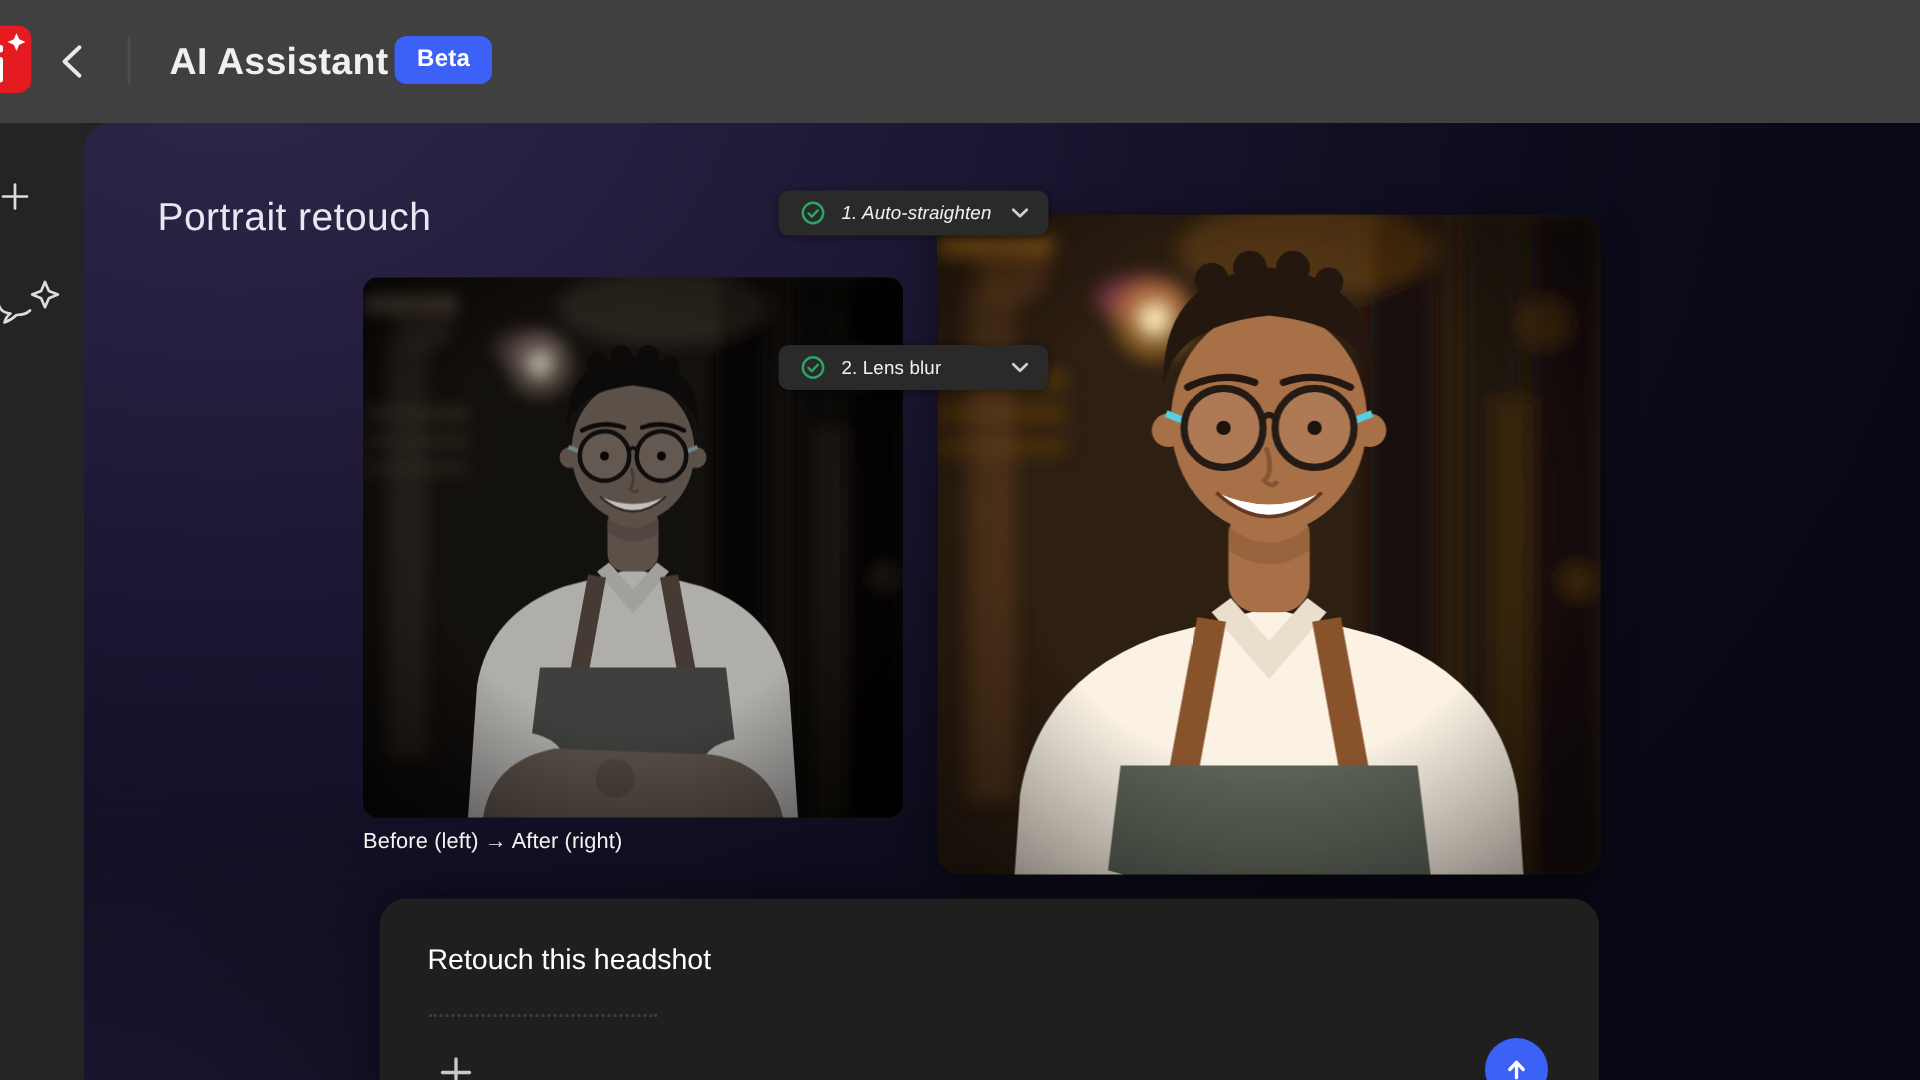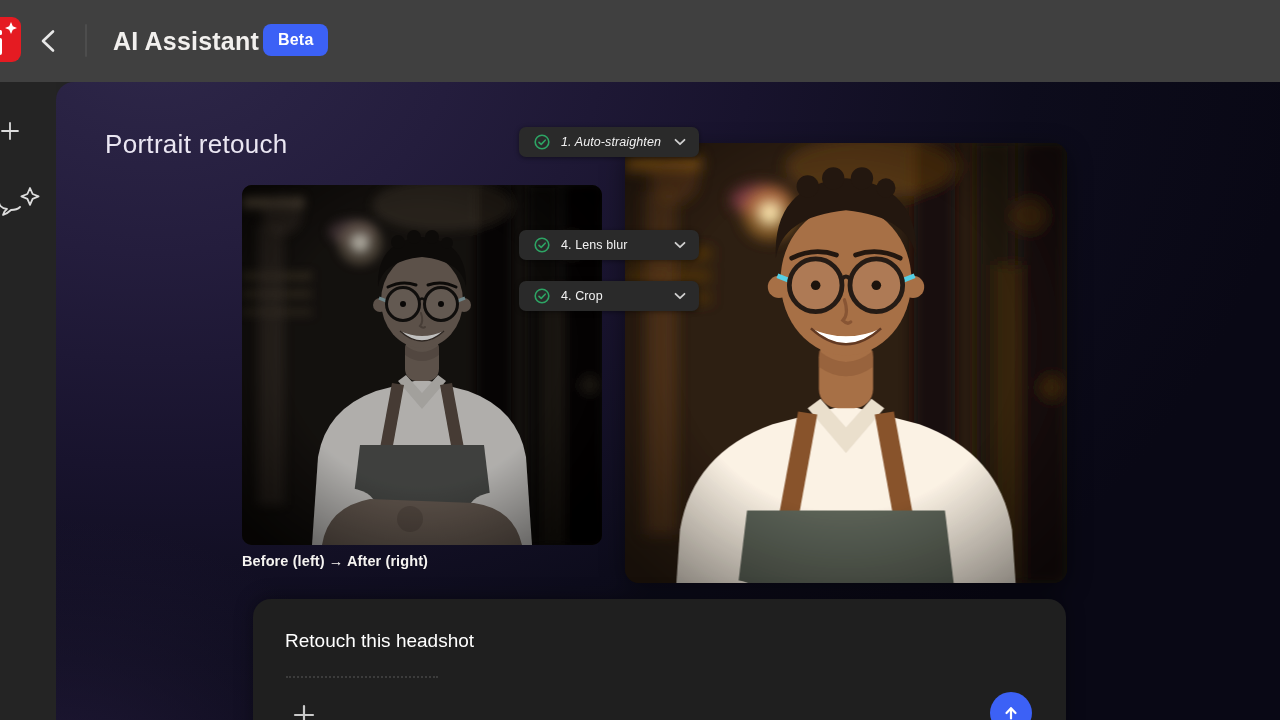--- a/index.html
+++ b/index.html
@@ -32,21 +32,21 @@
   }
   .panel-heading{position:absolute;left:49px;top:47px;font-size:26px;font-weight:500;
     color:#eae6f2;letter-spacing:.3px;}
   
   .figure{position:absolute;overflow:hidden;background:#14100d;}
   .fig-before{left:186px;top:103px;width:360px;height:360px;border-radius:10px;z-index:2;}
   .fig-after{left:569px;top:61px;width:442px;height:440px;border-radius:14px;z-index:3;
     box-shadow:0 6px 24px rgba(0,0,0,.45);}
   .fig-before svg.scene{filter:saturate(.28) brightness(.75) contrast(1.06);}
   .fig-after  svg.scene{filter:saturate(1.08) brightness(1.06);}
-  .compare-caption{position:absolute;left:186px;top:471px;font-size:14.5px;font-weight:700;
+  .compare-caption{position:absolute;left:186px;top:471px;font-size:14.5px;font-weight:400;
     color:#f5f3f0;z-index:4;letter-spacing:.1px;}
   
   .step-pill{position:absolute;left:463px;width:180px;height:30px;border-radius:7px;
     background:#2a2a2a;display:flex;align-items:center;z-index:10;cursor:pointer;
     box-shadow:0 1px 5px rgba(0,0,0,.45);}
   .step-pill .check{margin-left:15px;width:16px;height:16px;flex:0 0 auto;display:flex;}
   .step-pill .lbl{margin-left:11px;font-size:12.5px;color:#f1f1f1;letter-spacing:.1px;}
   .step-pill .chev{margin-left:auto;margin-right:13px;display:flex;}
   
   .prompt-card{position:absolute;left:197px;top:517px;width:813px;height:160px;
@@ -199,35 +199,21 @@
           </svg>
       </span>
     </div>
     <div class="step-pill" style="top:148px;">
       <span class="check">
         <svg width="16" height="16" viewBox="0 0 16 16">
             <circle cx="8" cy="8" r="6.8" fill="none" stroke="var(--success-green,#2da464)" stroke-width="1.6"></circle>
             <path d="M5,8.3 L7.2,10.4 L11.2,6.2" fill="none" stroke="var(--success-green,#2da464)" stroke-width="1.6" stroke-linecap="round" stroke-linejoin="round"></path>
           </svg>
       </span>
-      <span class="lbl">4. Lens blur</span>
-      <span class="chev">
-        <svg width="12" height="8" viewBox="0 0 12 8">
-            <polyline points="1.5,1.8 6,6.2 10.5,1.8" fill="none" stroke="#cfcfcf" stroke-width="1.8" stroke-linecap="round" stroke-linejoin="round"></polyline>
-          </svg>
-      </span>
-    </div>
-    <div class="step-pill" style="top:199px;">
-      <span class="check">
-        <svg width="16" height="16" viewBox="0 0 16 16">
-            <circle cx="8" cy="8" r="6.8" fill="none" stroke="var(--success-green,#2da464)" stroke-width="1.6"></circle>
-            <path d="M5,8.3 L7.2,10.4 L11.2,6.2" fill="none" stroke="var(--success-green,#2da464)" stroke-width="1.6" stroke-linecap="round" stroke-linejoin="round"></path>
-          </svg>
-      </span>
-      <span class="lbl">4. Crop</span>
+      <span class="lbl">2. Lens blur</span>
       <span class="chev">
         <svg width="12" height="8" viewBox="0 0 12 8">
             <polyline points="1.5,1.8 6,6.2 10.5,1.8" fill="none" stroke="#cfcfcf" stroke-width="1.8" stroke-linecap="round" stroke-linejoin="round"></polyline>
           </svg>
       </span>
     </div>
 
     <div class="prompt-card">
       <div class="prompt-text">Retouch this headshot</div>
       <div class="prompt-underline"></div>

